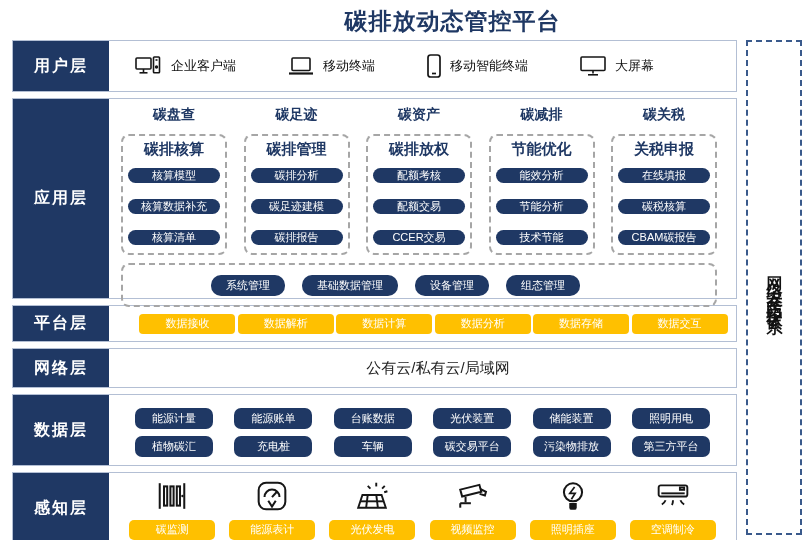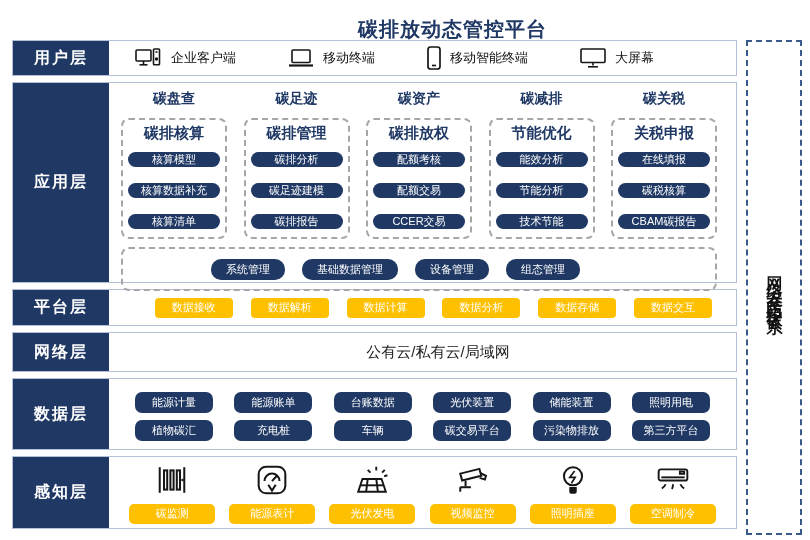--- a/index.html
+++ b/index.html
@@ -1,26 +1,26 @@
 <!DOCTYPE html>
 <html><head>
 <meta charset="utf-8">
 <style>
   html,body { margin:0; padding:0; background:#ffffff; }
   body { width:810px; height:540px; font-family:"Liberation Sans", sans-serif; }
   .page { position:relative; width:810px; height:540px; background:#fff; overflow:hidden; }
 
-  .title { position:absolute; top:16px; left:95px; right:0; text-align:center;
-           font-size:20px; font-weight:bold; color:#1f3864; letter-spacing:1px; }
+  .title { position:absolute; top:6px; left:95px; right:0; text-align:center;
+           font-size:23px; font-weight:bold; color:#1f3864; letter-spacing:1px; }
 
   .stack { position:absolute; left:12px; top:40px; width:725px; }
 
   .band { display:flex; border:1px solid #b3bfd4; box-sizing:border-box; background:#fff; }
   .band + .band { margin-top:6px; }
-  .band-user { height:36px; }
+  .band-user { height:52px; }
   .band-app  { height:201px; }
   .band-platform { height:37px; margin-top:6px;gap:22px; }
   .band-network  { height:40px; margin-top:7px;gap:31px; }
   .band-data     { height:72px; margin-top:6px; }
   .band-sense    { height:73px; margin-top:7px; }
 
   .layer-label { flex:0 0 96px; background:#1f3864; color:#fff; font-size:16px; font-weight:bold;
                  display:flex; align-items:center; justify-content:center; letter-spacing:2px; }
   .content { flex:1; position:relative; min-width:0; }
 
@@ -40,21 +40,21 @@
   .app-box-title { font-weight:bold; font-size:15px; color:#1f3864; margin-bottom:9px; }
   .pill { background:#1f3864; color:#fff; font-size:11px; border-radius:10px; height:20px;
           display:flex; align-items:center; justify-content:center; white-space:nowrap; }
   .app-box .pill { width:92px; margin-bottom:16px; }
   .common-box { margin-top:8px; border:2px dashed #a6a6a6; border-radius:8px; height:44px;
                 box-sizing:border-box; display:flex; align-items:center; gap:17px; padding-left:88px; }
   .common-box .pill { padding:0 15px; height:21px; }
 
   
   .plat-row { display:flex; align-items:center; justify-content:space-evenly; height:100%; padding:0 6px; }
-  .ybtn { background:#ffc000; color:#fff; font-size:11px; border-radius:4px; width:78px; height:20px;
+  .ybtn { background:#ffc000; color:#fff; font-size:11px; border-radius:4px; width:96px; height:20px;
           display:flex; align-items:center; justify-content:center; white-space:nowrap; }
 
   
   .net-row { display:flex; align-items:center; justify-content:center; height:100%;
              font-size:15px; color:#222; }
 
   
   .data-grid { display:grid; grid-template-columns:repeat(6, 78px); justify-content:space-between;
                gap:7px 0; padding:13px 26px 0; }
   .data-pill { background:#1f3864; color:#fff; font-size:11px; height:21px; border-radius:7px;

